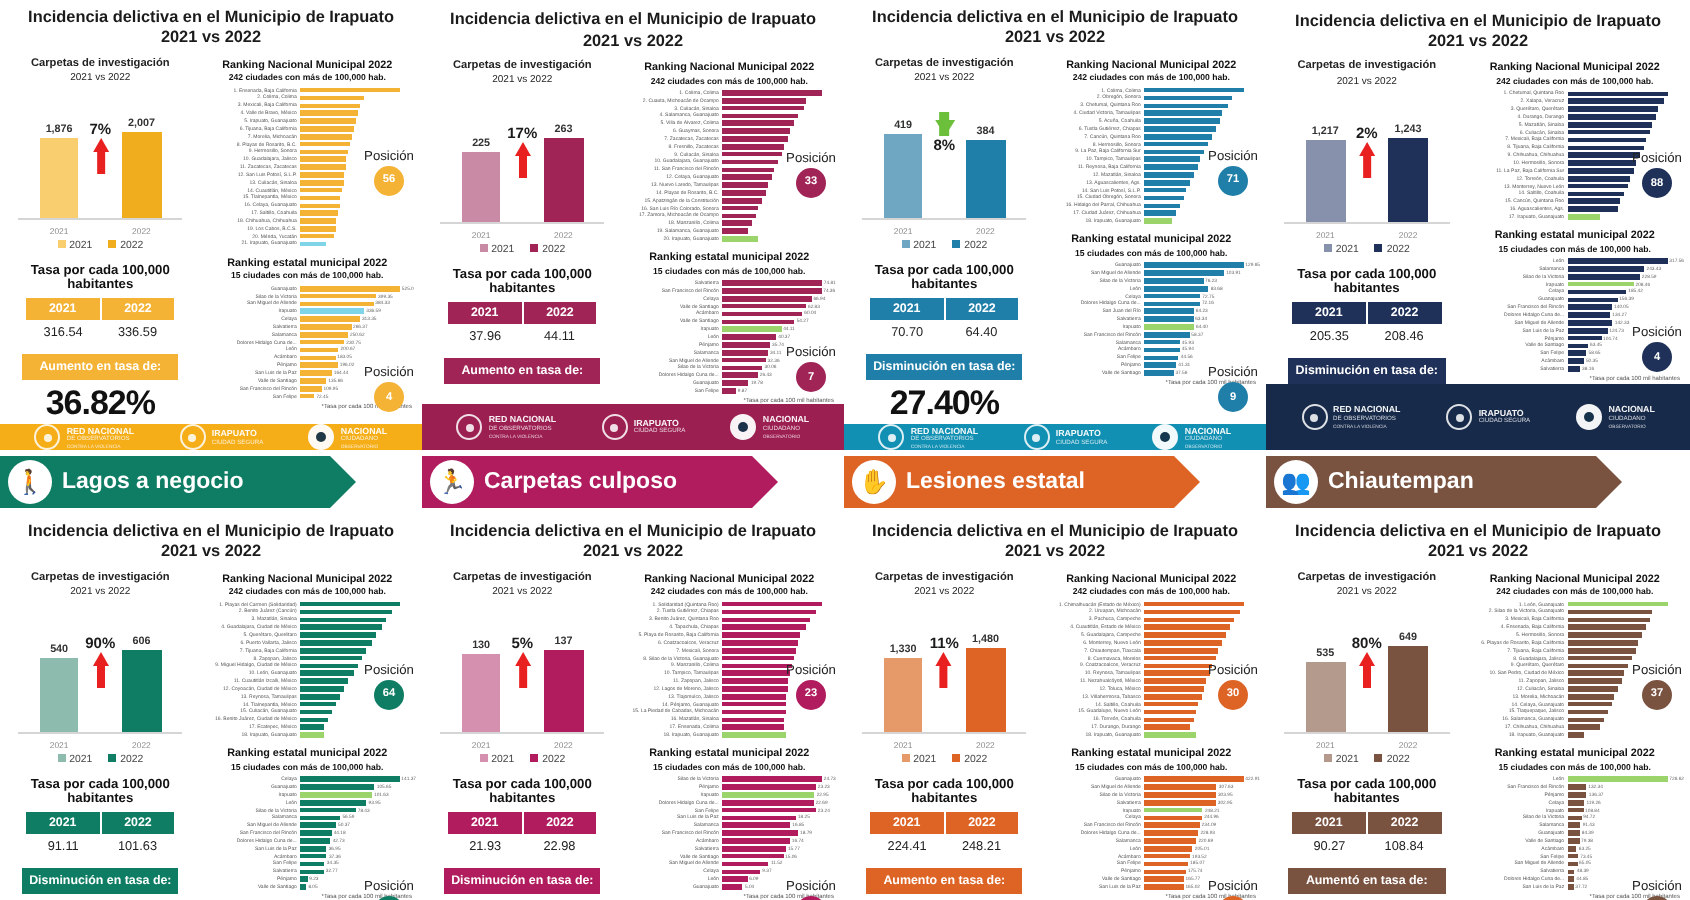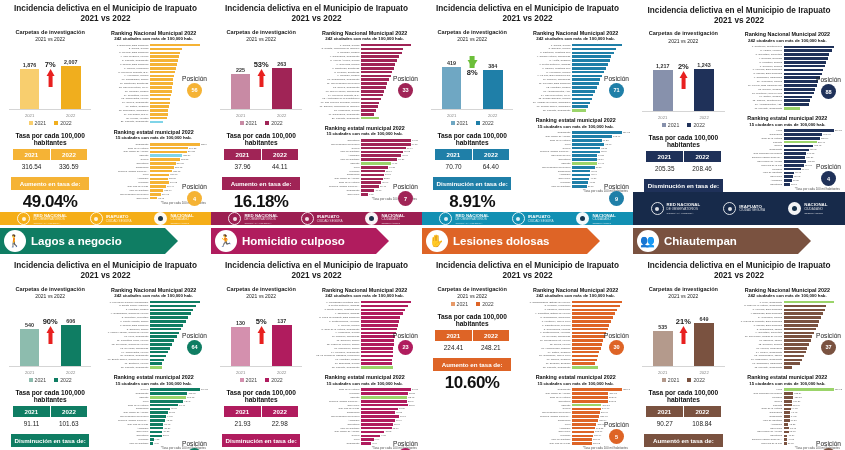--- a/index.html
+++ b/index.html
@@ -156,21 +156,21 @@
             <div class="rhead" style="background: rgb(245, 179, 53);">
               <div>2021</div>
               <div>2022</div>
             </div>
             <div class="rvals">
               <div>316.54</div>
               <div>336.59</div>
             </div>
           </div>
           <div class="pill" style="background: rgb(245, 179, 53);">Aumento en tasa de:</div>
-          <div class="bignum">49.04%</div>
+          <div class="bignum">36.82%</div>
         </div>
         <div class="colR">
           <div class="rank-title"><span>Ranking Nacional Municipal 2022</span><span class="sub">242 ciudades con más de 100,000 hab.</span></div>
           <div class="rlist">
             <div class="rrow">
               <div class="rname">1. Ensenada, Baja California</div>
               <div class="rbarwrap">
                 <div class="rbar" style="width: 86%; background: rgb(245, 179, 53);"></div>
               </div>
             </div>
@@ -445,41 +445,40 @@
                 <div class="barval">263</div>
                 <div class="bar" style="height: 42.08px; background: rgb(160, 36, 86);"></div>
               </div>
             </div>
             <div class="axis"></div>
             <div class="xlabels">
               <span>2021</span>
               <span>2022</span>
             </div>
             <div class="arrowbox">
-              <div class="pct">53%</div>
+              <div class="pct">17%</div>
               <div class="arr arr-up"></div>
             </div>
           </div>
           <div class="legend">
             <span><i style="background: rgb(200, 138, 164);"></i>2021</span>
             <span><i style="background: rgb(160, 36, 86);"></i>2022</span>
           </div>
           <div class="rate-h">Tasa por cada 100,000 habitantes</div>
           <div class="rtable">
             <div class="rhead" style="background: rgb(160, 36, 86);">
               <div>2021</div>
               <div>2022</div>
             </div>
             <div class="rvals">
               <div>37.96</div>
               <div>44.11</div>
             </div>
           </div>
           <div class="pill" style="background: rgb(160, 36, 86);">Aumento en tasa de:</div>
-          <div class="bignum">16.18%</div>
         </div>
         <div class="colR">
           <div class="rank-title"><span>Ranking Nacional Municipal 2022</span><span class="sub">242 ciudades con más de 100,000 hab.</span></div>
           <div class="rlist">
             <div class="rrow">
               <div class="rname">1. Colima, Colima</div>
               <div class="rbarwrap">
                 <div class="rbar" style="width: 86%; background: rgb(160, 36, 86);"></div>
               </div>
             </div>
@@ -768,21 +767,21 @@
             <div class="rhead" style="background: rgb(31, 127, 168);">
               <div>2021</div>
               <div>2022</div>
             </div>
             <div class="rvals">
               <div>70.70</div>
               <div>64.40</div>
             </div>
           </div>
           <div class="pill" style="background: rgb(31, 127, 168);">Disminución en tasa de:</div>
-          <div class="bignum">8.91%</div>
+          <div class="bignum">27.40%</div>
         </div>
         <div class="colR">
           <div class="rank-title"><span>Ranking Nacional Municipal 2022</span><span class="sub">242 ciudades con más de 100,000 hab.</span></div>
           <div class="rlist">
             <div class="rrow">
               <div class="rname">1. Colima, Colima</div>
               <div class="rbarwrap">
                 <div class="rbar" style="width: 86%; background: rgb(31, 127, 168);"></div>
               </div>
             </div>
@@ -1586,21 +1585,21 @@
             <div class="poslab">Posición</div>
             <div class="posbadge" style="background: rgb(15, 125, 99);">3</div>
           </div>
         </div>
       </div>
     </div>
     <div class="panel">
       <div class="ribbon-wrap">
         <div class="ribbon" style="background: rgb(176, 28, 94); color: rgb(176, 28, 94);">
           <div class="ribbon-ico" style="color: rgb(176, 28, 94);">🏃</div>
-          <span class="ribbon-txt">Homicidio culposo</span>
+          <span class="ribbon-txt">Carpetas culposo</span>
         </div>
       </div>
       <div class="ptitle"><span>Incidencia delictiva en el Municipio de Irapuato</span><span class="l2">2021 vs 2022</span></div>
       <div class="body">
         <div class="colL">
           <div class="sublabel"><span>Carpetas de investigación</span><span class="sm">2021 vs 2022</span></div>
           <div class="barchart">
             <div class="bars">
               <div class="barcol">
                 <div class="barval">130</div>
@@ -1868,27 +1867,48 @@
             <div class="poslab">Posición</div>
             <div class="posbadge" style="background: rgb(176, 28, 94);">3</div>
           </div>
         </div>
       </div>
     </div>
     <div class="panel">
       <div class="ribbon-wrap">
         <div class="ribbon" style="background: rgb(222, 100, 38); color: rgb(222, 100, 38);">
           <div class="ribbon-ico" style="color: rgb(222, 100, 38);">✋</div>
-          <span class="ribbon-txt">Lesiones dolosas</span>
+          <span class="ribbon-txt">Lesiones estatal</span>
         </div>
       </div>
       <div class="ptitle"><span>Incidencia delictiva en el Municipio de Irapuato</span><span class="l2">2021 vs 2022</span></div>
       <div class="body">
         <div class="colL">
           <div class="sublabel"><span>Carpetas de investigación</span><span class="sm">2021 vs 2022</span></div>
+          <div class="barchart">
+            <div class="bars">
+              <div class="barcol">
+                <div class="barval">1,330</div>
+                <div class="bar" style="height: 38.6909px; background: rgb(231, 154, 105);"></div>
+              </div>
+              <div class="barcol">
+                <div class="barval">1,480</div>
+                <div class="bar" style="height: 43.0545px; background: rgb(222, 100, 38);"></div>
+              </div>
+            </div>
+            <div class="axis"></div>
+            <div class="xlabels">
+              <span>2021</span>
+              <span>2022</span>
+            </div>
+            <div class="arrowbox">
+              <div class="pct">11%</div>
+              <div class="arr arr-up"></div>
+            </div>
+          </div>
           <div class="legend">
             <span><i style="background: rgb(231, 154, 105);"></i>2021</span>
             <span><i style="background: rgb(222, 100, 38);"></i>2022</span>
           </div>
           <div class="rate-h">Tasa por cada 100,000 habitantes</div>
           <div class="rtable">
             <div class="rhead" style="background: rgb(222, 100, 38);">
               <div>2021</div>
               <div>2022</div>
             </div>
@@ -2153,21 +2173,21 @@
                 <div class="barval">649</div>
                 <div class="bar" style="height: 44.5029px; background: rgb(122, 82, 64);"></div>
               </div>
             </div>
             <div class="axis"></div>
             <div class="xlabels">
               <span>2021</span>
               <span>2022</span>
             </div>
             <div class="arrowbox">
-              <div class="pct">21%</div>
+              <div class="pct">80%</div>
               <div class="arr arr-up"></div>
             </div>
           </div>
           <div class="legend">
             <span><i style="background: rgb(180, 154, 140);"></i>2021</span>
             <span><i style="background: rgb(122, 82, 64);"></i>2022</span>
           </div>
           <div class="rate-h">Tasa por cada 100,000 habitantes</div>
           <div class="rtable">
             <div class="rhead" style="background: rgb(122, 82, 64);">

